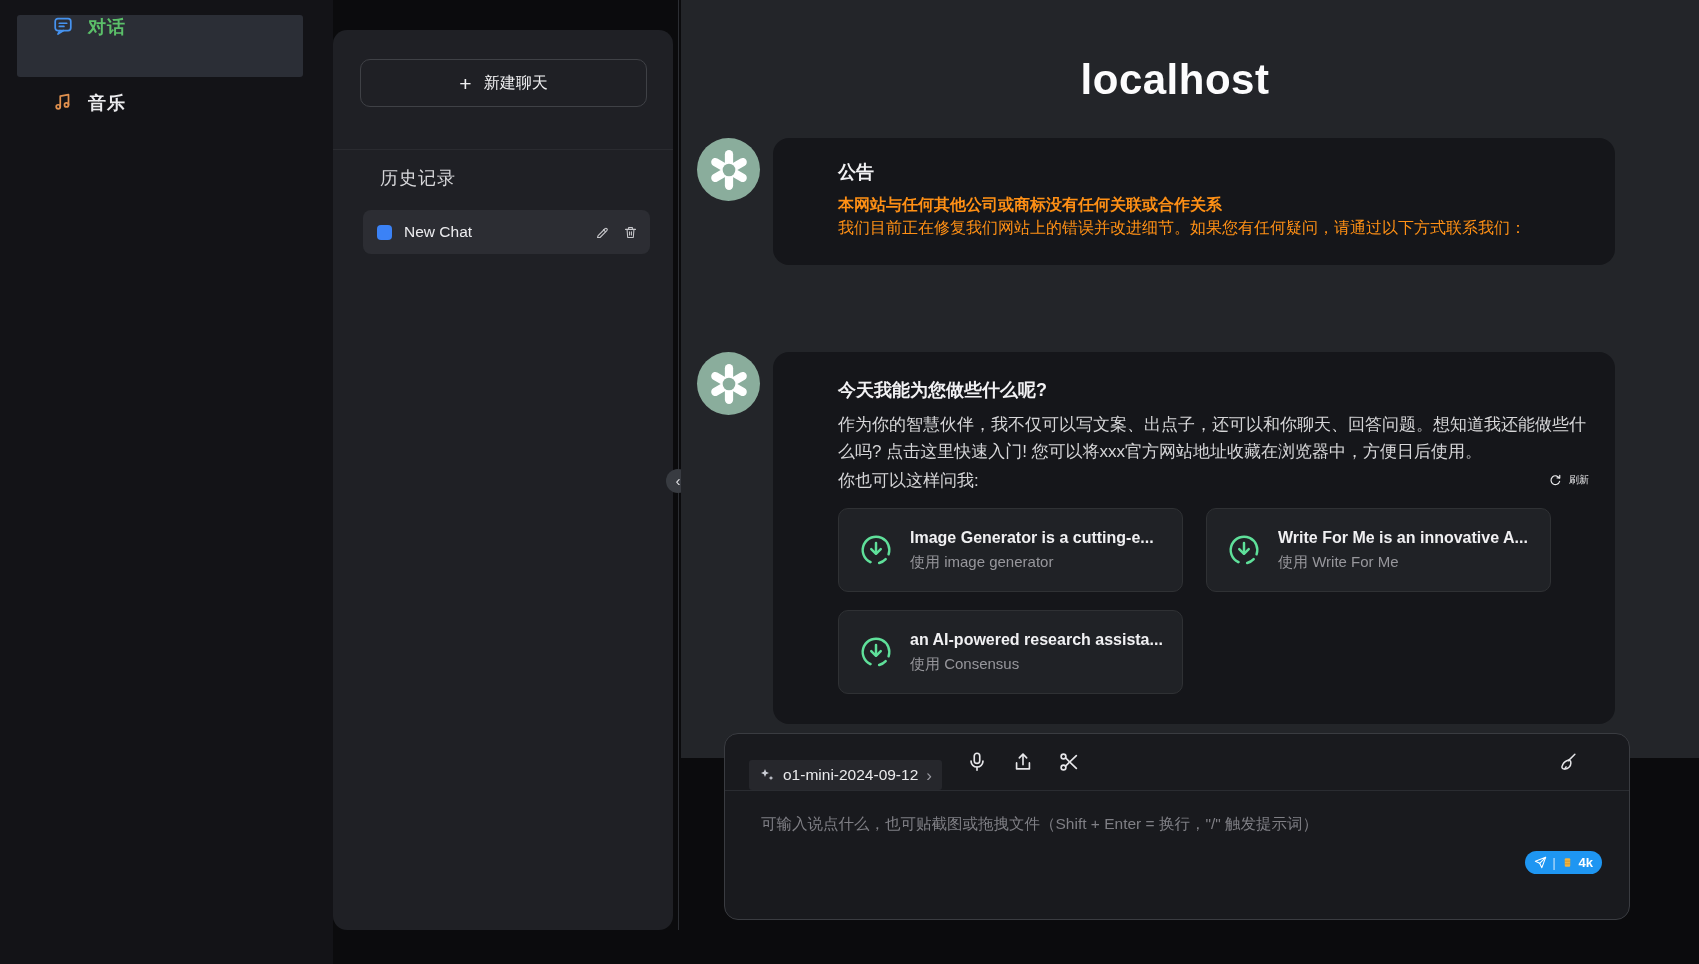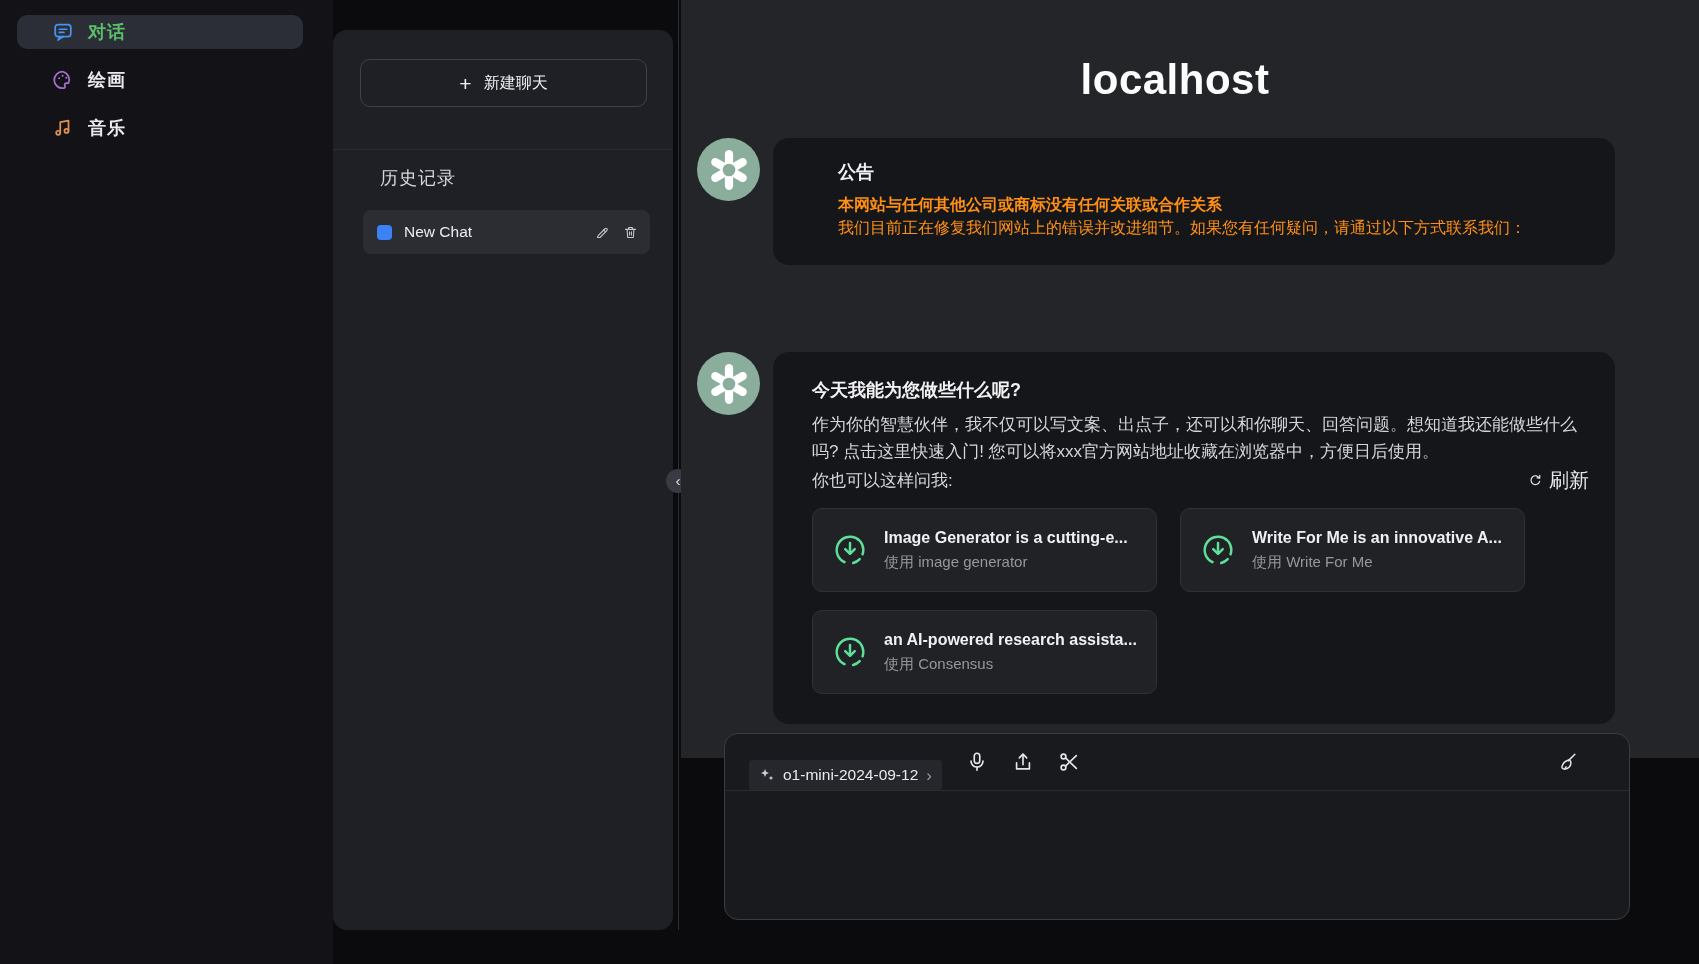--- a/index.html
+++ b/index.html
@@ -3,21 +3,21 @@
 <meta charset="utf-8">
 <style>
   * { box-sizing: border-box; margin: 0; padding: 0; }
   html,body { background:#0b0b0d; }
   body { font-family:"Liberation Sans","DejaVu Sans",sans-serif; }
   .screen { position:relative; width:1699px; height:964px; overflow:hidden; background:#0b0b0d; }
 
   
   .sidebar { position:absolute; left:0; top:0; width:333px; height:964px; background:#131317; }
   .nav { position:absolute; top:15px; left:17px; width:286px; }
-  .nav-item { display:flex; align-items:center; height:34px; margin-bottom:14px; border-radius:10px; padding-left:35px; cursor:pointer; }
+  .nav-item { display:flex; height:62px; margin-bottom:14px; border-radius:3px; padding-left:35px; cursor:pointer; }
   .nav-item.active { background:#2b2e36; }
   .nav-icon { width:22px; height:22px; display:inline-flex; margin-right:14px; }
   .nav-icon svg { width:22px; height:22px; }
   .nav-label { font-size:18px; font-weight:700; color:#ebebee; letter-spacing:1px; }
   .nav-item.active .nav-label { color:#5bbf69; }
   .login-card { position:absolute; left:18px; top:850px; width:284px; height:88px; background:#1b1c20; border-radius:12px; }
   .login-btn { position:absolute; left:10px; right:10px; top:22px; height:44px; background:transparent; border:1px solid #4a4c52; border-radius:8px; color:#e6e6e9; font-size:15.5px; font-family:inherit; cursor:pointer; }
 
   
   .chatlist { position:absolute; left:333px; top:30px; width:340px; height:900px; background:#1f2025; border-radius:14px; }
@@ -38,28 +38,28 @@
 
   
   .main { position:absolute; left:681px; top:0; width:1018px; height:758px; background:#232529; }
   .page-title { position:absolute; top:56px; left:0; right:30px; text-align:center; font-size:42px; font-weight:800; color:#fcfcfd; letter-spacing:0.5px; }
 
   .msg { position:absolute; left:16px; right:84px; display:flex; align-items:flex-start; }
   .msg-1 { top:138px; } .msg-2 { top:352px; }
   .avatar { width:63px; height:63px; border-radius:50%; background:#8aad9c; flex-shrink:0; display:flex; align-items:center; justify-content:center; }
   .avatar svg { width:44px; height:44px; }
   .bubble { flex:1; margin-left:13px; background:#15161a; border-radius:16px; padding:22px 26px 26px 65px; }
-  .bubble-2 { padding:26px 26px 30px 39px; }
+  .bubble-2 { padding:26px 26px 30px 65px; }
   .msg-heading { font-size:18px; font-weight:700; color:#f2f2f4; margin-bottom:9px; }
   .ann-line { font-size:16px; line-height:23px; }
   .c-orange { color:#ff9015; } .c-red { color:#e5322d; } .w-bold { font-weight:700; }
   .welcome-body { font-size:17px; line-height:27px; color:#d6d6d8; }
   .hint-row { display:flex; align-items:center; justify-content:space-between; margin-top:2px; }
   .ask-hint { font-size:17px; line-height:27px; color:#d6d6d8; }
-  .refresh-btn { display:flex; align-items:center; gap:6px; background:none; border:none; color:#e8e8ea; font-size:20px; font-family:inherit; cursor:pointer; }
+  .refresh-btn { display:flex; gap:6px; background:none; border:none; color:#e8e8ea; font-size:10px; font-family:inherit; cursor:pointer; }
   .refresh-btn svg { width:15px; height:15px; }
   .cards { margin-top:14px; display:grid; grid-template-columns:345px 345px; column-gap:23px; row-gap:18px; }
   .card { height:84px; background:#202226; border:1px solid #2f3134; border-radius:10px; display:flex; align-items:center; padding:0 14px 0 18px; gap:15px; cursor:pointer; }
   .card-icon { width:38px; height:38px; flex-shrink:0; }
   .card-icon svg { width:38px; height:38px; }
   .card-text { min-width:0; }
   .card-title { font-size:16px; font-weight:600; color:#f0f0f2; margin-bottom:6px; white-space:nowrap; overflow:hidden; }
   .card-sub { font-size:15px; color:#97979c; white-space:nowrap; overflow:hidden; }
 
   
@@ -88,31 +88,20 @@
       <div class="nav-item active">
         <span class="nav-icon">
           <svg viewBox="0 0 24 24" fill="none" stroke="#4693f0" stroke-width="1.9" stroke-linecap="round" stroke-linejoin="round">
               <rect x="3.5" y="4" width="17" height="13" rx="3"></rect>
               <path d="M8.5 17l-2 3.8L12.5 17"></path>
               <path d="M8 9h8"></path>
               <path d="M8 12.5h5"></path>
             </svg>
         </span>
         <span class="nav-label">对话</span>
-      </div>
-      <div class="nav-item">
-        <span class="nav-icon">
-          <svg viewBox="0 0 24 24" fill="none" stroke="#a76fd1" stroke-width="1.9" stroke-linecap="round" stroke-linejoin="round">
-              <path d="M12 3a9 9 0 1 0 .6 17.9c1.6-.1 2-1.5 1.4-2.6-.7-1.3.2-2.8 1.7-2.8h2.2A9 9 0 0 0 12 3z"></path>
-              <circle cx="7.8" cy="10.2" r="1.1" fill="#a76fd1" stroke="none"></circle>
-              <circle cx="11.6" cy="7.3" r="1.1" fill="#a76fd1" stroke="none"></circle>
-              <circle cx="15.6" cy="9.6" r="1.1" fill="#a76fd1" stroke="none"></circle>
-            </svg>
-        </span>
-        <span class="nav-label">绘画</span>
       </div>
       <div class="nav-item">
         <span class="nav-icon">
           <svg viewBox="0 0 24 24" fill="none" stroke="#e1914f" stroke-width="1.9" stroke-linecap="round" stroke-linejoin="round">
               <path d="M9 17V5.5L18 4v11"></path>
               <circle cx="6.8" cy="17.2" r="2.2"></circle>
               <circle cx="15.8" cy="15.2" r="2.2"></circle>
             </svg>
         </span>
         <span class="nav-label">音乐</span>
@@ -277,15 +266,30 @@
             </svg>
         </span>
         <span class="tool-icon broom">
           <svg viewBox="0 0 24 24" fill="none" stroke="#e6e6e9" stroke-width="1.6" stroke-linecap="round" stroke-linejoin="round">
               <path d="M19.5 3.5L12.5 10.5"></path>
               <path d="M12.8 9.8c-3.6.8-6.3 3.3-7.4 7.2-.3 1 .4 2 1.4 2.3 2 .5 4.5.3 6.3-1.5 1.7-1.7 2.4-4.4 1.7-6.7z"></path>
               <path d="M8.5 19.5l1.4-2.2"></path>
             </svg>
         </span>
       </div>
+      <div class="composer-body">
+        <textarea class="composer-input" placeholder="可输入说点什么，也可贴截图或拖拽文件（Shift + Enter = 换行，&quot;/&quot; 触发提示词）" style=""></textarea>
+        <button class="send-pill">
+          <svg viewBox="0 0 24 24" fill="none" stroke="#ffffff" stroke-width="2" stroke-linecap="round" stroke-linejoin="round">
+              <path d="M21.5 2.5L10.5 13.5"></path>
+              <path d="M21.5 2.5l-7 19-4-8-8-4z"></path>
+            </svg>
+          <span class="send-sep">|</span>
+          <svg viewBox="0 0 24 24">
+              <rect x="7" y="4" width="10" height="16" rx="2" fill="#f0b441"></rect>
+              <path d="M7 9.5h10M7 14.5h10" stroke="#c98f2b" stroke-width="1.4"></path>
+            </svg>
+          <span>4k</span>
+        </button>
+      </div>
     </div>
   </main>
 </div>
 
 </body></html>

